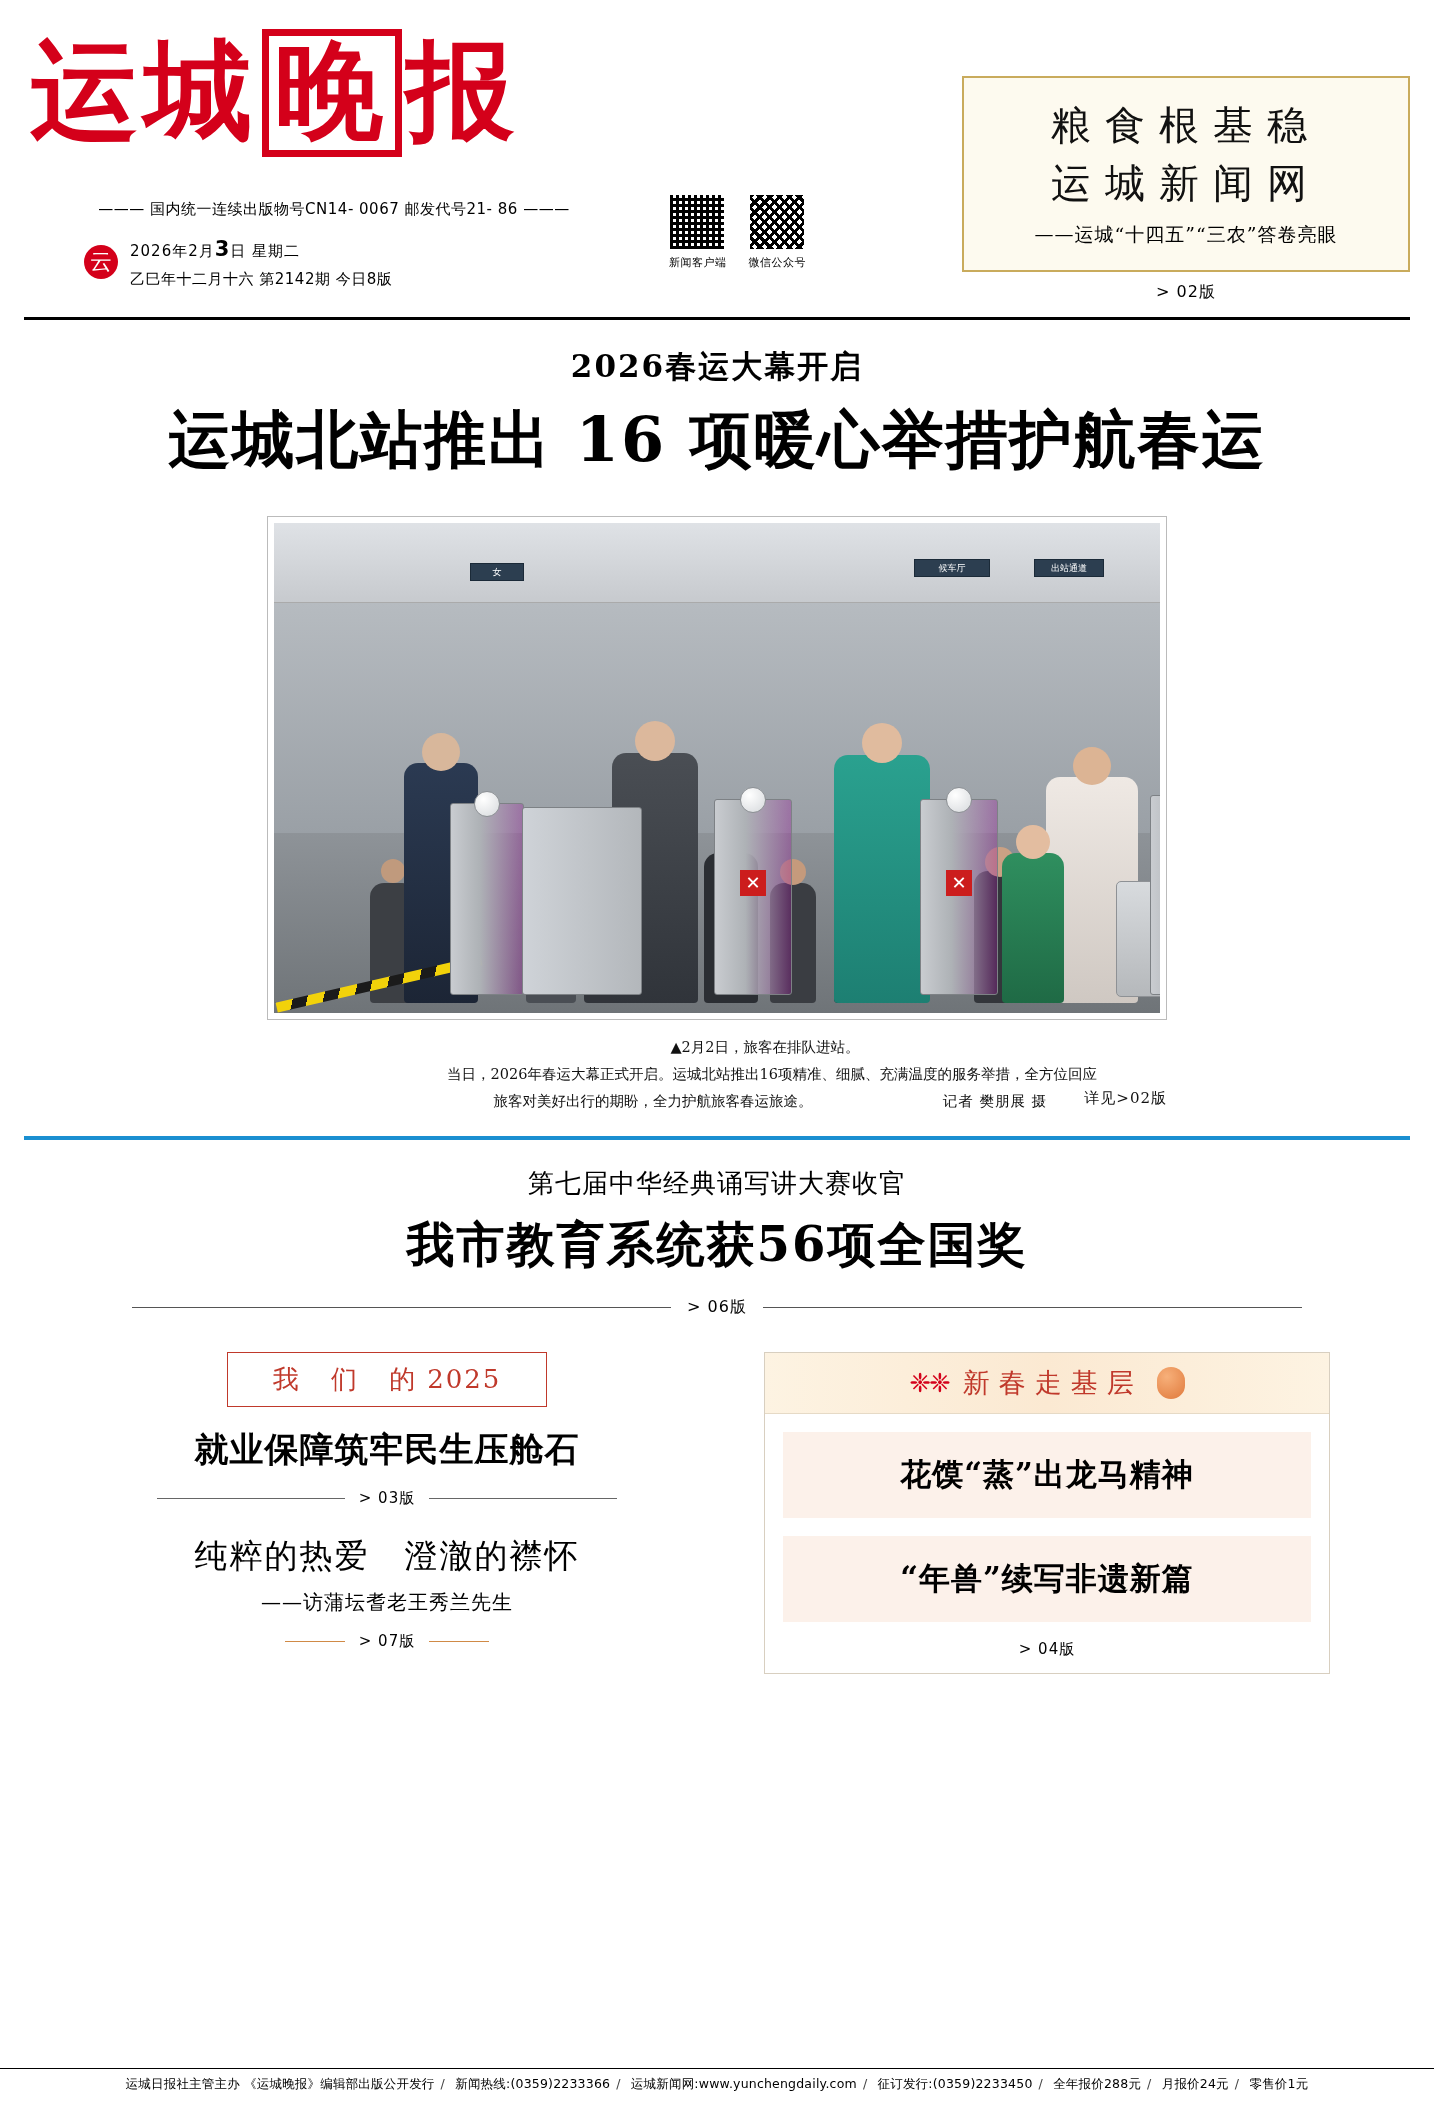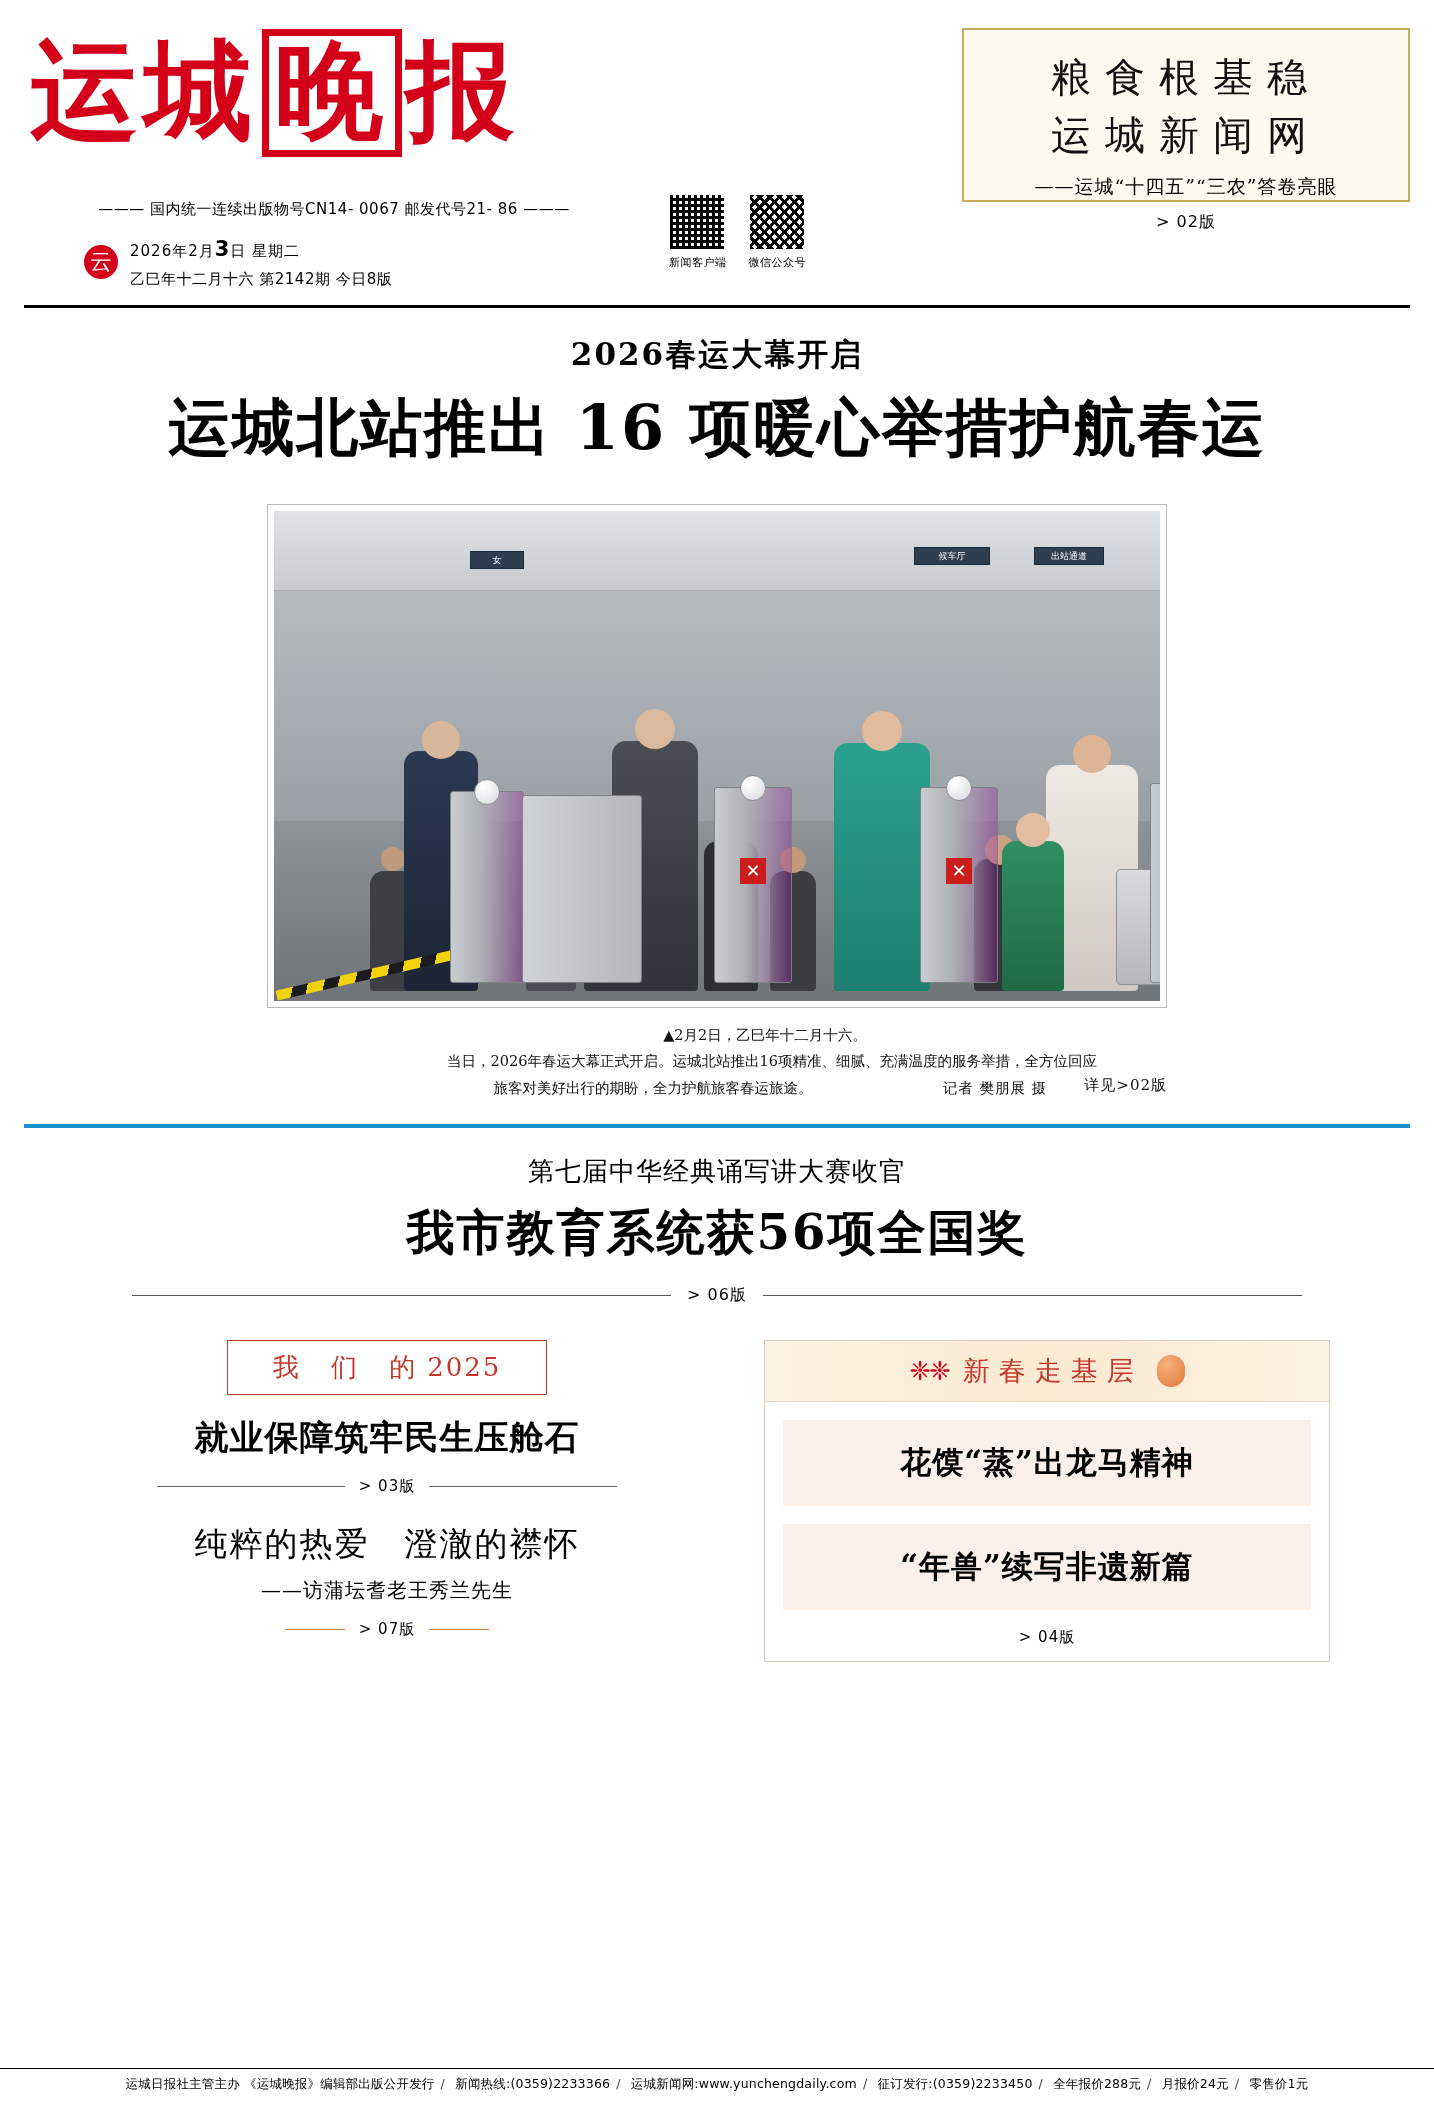--- a/index.html
+++ b/index.html
@@ -85,22 +85,23 @@
 
   
   .promo {
     margin-left: auto;
     width: 448px;
     margin-top: 10px;
   }
   .promo-box {
     border: 2px solid #c9ab5c;
     background: #fdfaef;
-    padding: 18px 16px 0 16px;
-    text-align: center;
+    padding: 18px 16px 22px 16px;
+    text-align: center;
+    margin-top: 48px;
   }
   .promo-l1, .promo-l2 {
     font-family: "DejaVu Serif", "Liberation Serif", serif;
     font-size: 40px;
     letter-spacing: 14px;
     line-height: 1.45;
     color: #111;
   }
   .promo-sub {
     font-family: "DejaVu Serif", "Liberation Serif", serif;
@@ -417,21 +418,21 @@
           </div>
         <div class="ph-gate" style="left:646px;width:78px;height:196px;">
             <span class="lamp"></span>
             <span class="xred">✕</span>
           </div>
         <div class="ph-gate" style="left:876px;width:80px;height:200px;"></div>
       </div>
     </div>
 
     <div class="caption">
-      <div class="c-indent">▲2月2日，乙巳年十二月十六。</div>
+      <div class="c-indent">▲2月2日，旅客在排队进站。</div>
       <div class="c-indent2">当日，2026年春运大幕正式开启。运城北站推出16项精准、细腻、充满温度的服务举措，全方位回应</div>
       <div class="c-indent" style="overflow:hidden;">
         <span>旅客对美好出行的期盼，全力护航旅客春运旅途。</span>
         <span class="credit">记者 樊朋展 摄</span>
       </div>
       <div class="caption-ref">详见&gt;02版</div>
     </div>
   </div>
 
   <div class="hr-blue"></div>

